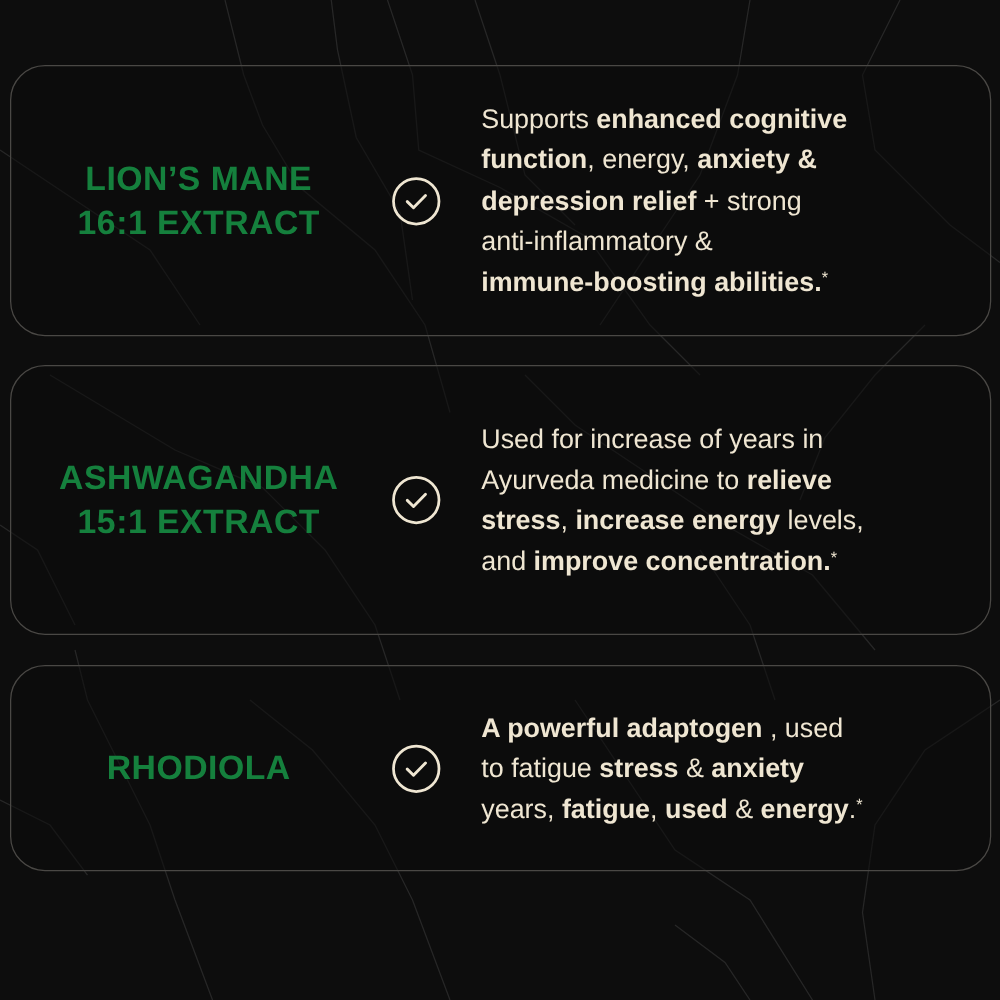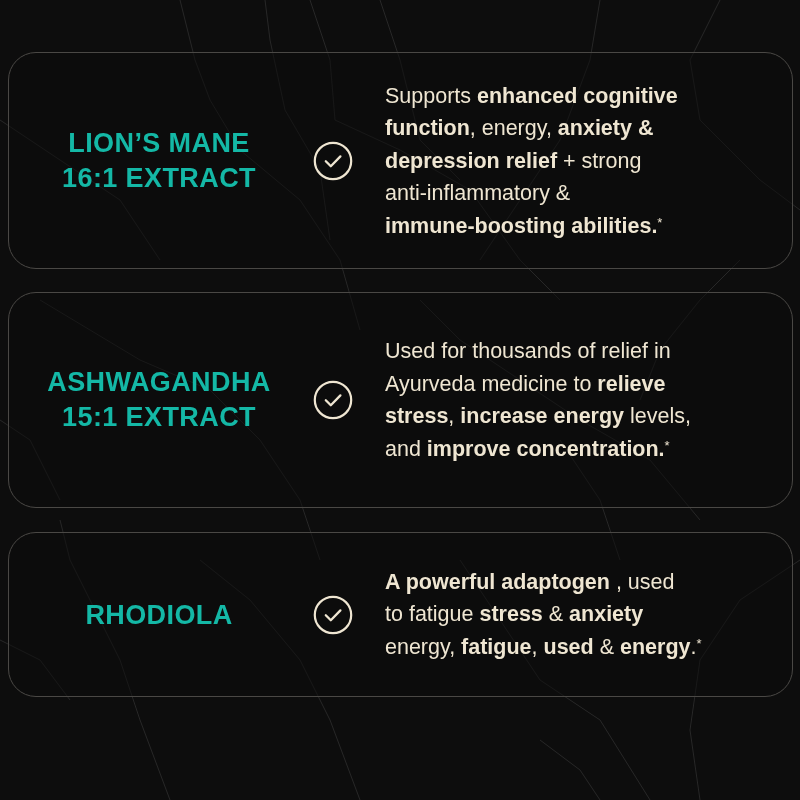--- a/index.html
+++ b/index.html
@@ -36,21 +36,21 @@
   .card-2 { top: 292px; height: 216px; }
   .card-3 { top: 532px; height: 165px; }
 
   .name {
     position: absolute;
     left: 0;
     width: 300px;
     top: 50%;
     transform: translateY(-50%);
     text-align: center;
-    color: #14b8a6;
+    color: #15803d;
     font-family: "Liberation Sans", "DejaVu Sans", sans-serif;
     font-weight: 700;
     font-size: 27px;
     line-height: 35px;
     letter-spacing: 0.4px;
   }
   .name span { display: block; white-space: nowrap; }
 
   .check {
     position: absolute;
@@ -126,35 +126,35 @@
   <div class="card card-2">
     <div class="name">
       <span>ASHWAGANDHA</span>
       <span>15:1 EXTRACT</span>
     </div>
     <svg class="check" viewBox="0 0 40 40">
       <circle cx="20" cy="20" r="18.2" fill="none" stroke="#efe6d2" stroke-width="2.2"></circle>
       <path d="M12.8 20.3 L17.8 25.2 L27.4 15.4" fill="none" stroke="#efe6d2" stroke-width="2.3" stroke-linecap="round" stroke-linejoin="round"></path>
     </svg>
     <div class="desc">
-      <span class="line"><span>Used for thousands of relief in</span></span>
+      <span class="line"><span>Used for increase of years in</span></span>
       <span class="line"><span>Ayurveda medicine to </span><b>relieve</b></span>
       <span class="line"><b>stress</b><span>, </span><b>increase energy</b><span> levels,</span></span>
       <span class="line"><span>and </span><b>improve concentration.</b><sup>*</sup></span>
     </div>
   </div>
 
   <div class="card card-3">
     <div class="name">
       <span>RHODIOLA</span>
     </div>
     <svg class="check" viewBox="0 0 40 40">
       <circle cx="20" cy="20" r="18.2" fill="none" stroke="#efe6d2" stroke-width="2.2"></circle>
       <path d="M12.8 20.3 L17.8 25.2 L27.4 15.4" fill="none" stroke="#efe6d2" stroke-width="2.3" stroke-linecap="round" stroke-linejoin="round"></path>
     </svg>
     <div class="desc">
       <span class="line"><b>A powerful adaptogen</b><span> , used</span></span>
       <span class="line"><span>to fatigue </span><b>stress</b><span> &amp; </span><b>anxiety</b></span>
-      <span class="line"><span>energy, </span><b>fatigue</b><span>, </span><b>used</b><span> &amp; </span><b>energy</b><span>.</span><sup>*</sup></span>
+      <span class="line"><span>years, </span><b>fatigue</b><span>, </span><b>used</b><span> &amp; </span><b>energy</b><span>.</span><sup>*</sup></span>
     </div>
   </div>
 
 </div>
 
 </body></html>

